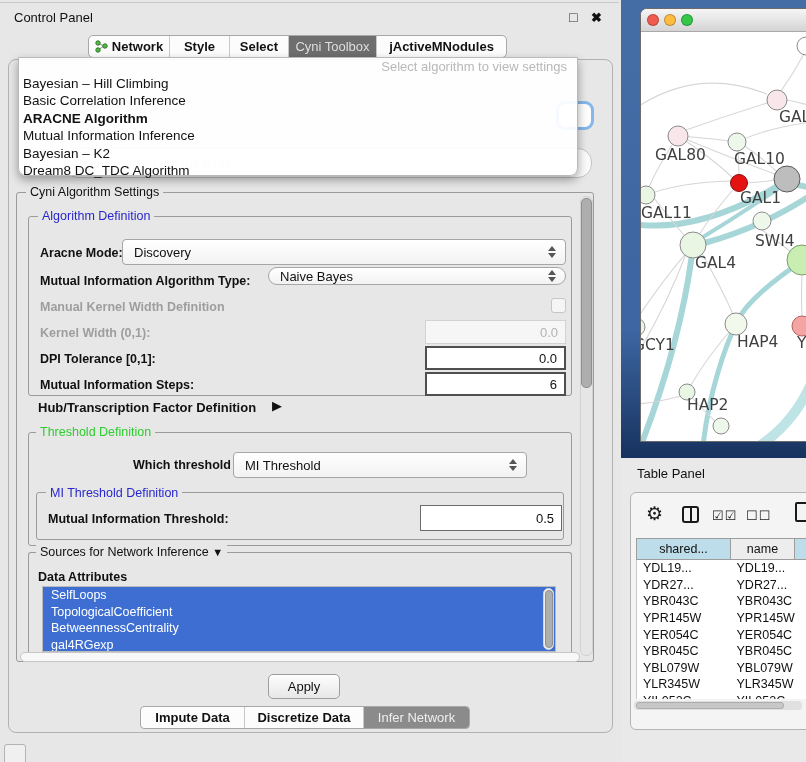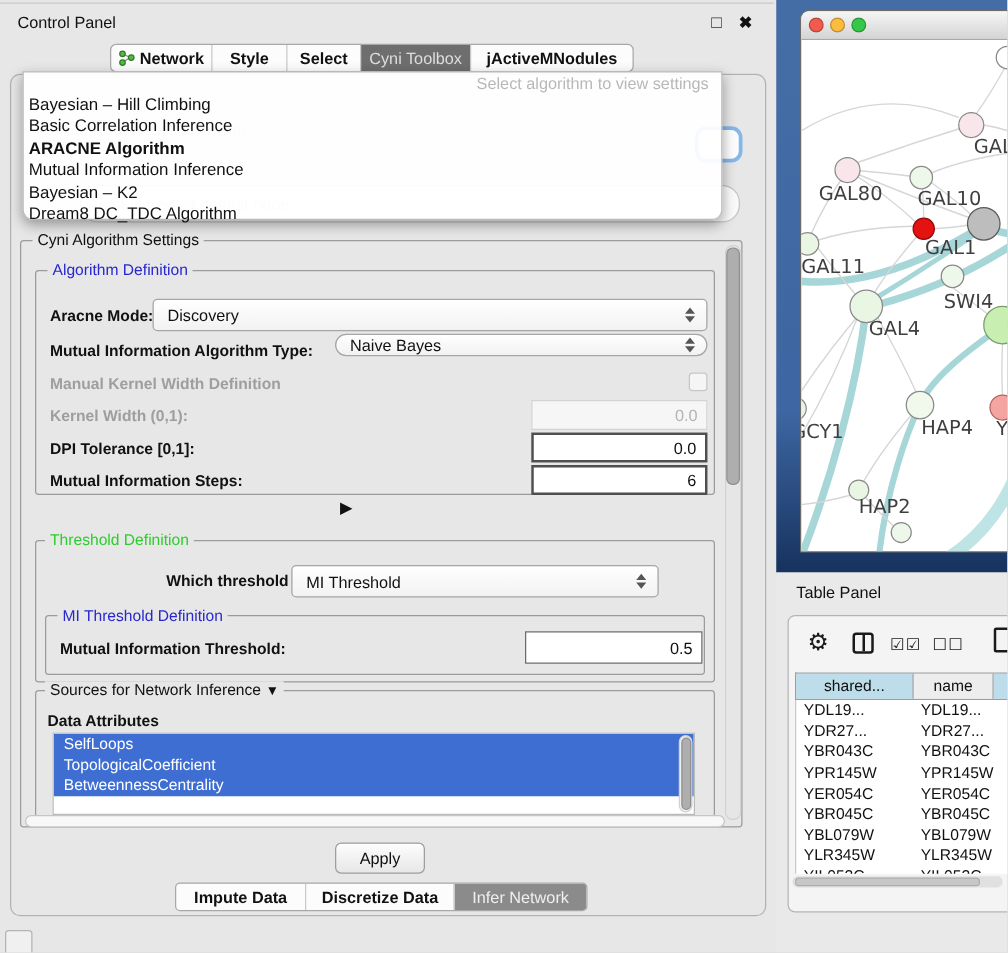--- a/index.html
+++ b/index.html
@@ -140,20 +140,21 @@
   <div class="abs lbl" style="left:40px;top:352px;">DPI Tolerance [0,1]:</div>
   <div class="abs input strong" style="left:425px;top:346px;width:141px;height:24px;">
     <span>0.0</span>
   </div>
 
   <div class="abs lbl" style="left:40px;top:378px;">Mutual Information Steps:</div>
   <div class="abs input strong" style="left:425px;top:372px;width:141px;height:24px;">
     <span>6</span>
   </div>
 
+  <div class="abs lbl" style="left:38px;top:400px;font-size:13px;">Hub/Transcription Factor Definition</div>
   <div class="abs" style="left:272px;top:398px;font-size:13px;">▶</div>
 
   <div class="abs fieldset" style="left:28px;top:432px;width:544px;height:114px;box-sizing:border-box;"></div>
   <div class="abs legend green" style="left:36px;top:425px;">Threshold Definition</div>
 
   <div class="abs lbl" style="left:85px;top:458px;margin-left:48px;">Which threshold to use:</div>
   <div class="abs combo" style="left:233px;top:452px;width:294px;height:26px;">
     <span>MI Threshold</span>
     <span class="spin">
         <i class="up"></i>
@@ -173,20 +174,21 @@
     <span>Sources for Network Inference</span>
     <span style="font-size:11px;">▼</span>
   </div>
   <div class="abs lbl" style="left:38px;top:570px;">Data Attributes</div>
 
   <div class="abs" style="left:42px;top:586px;width:514px;height:66px;background:#fff;border:1px solid #bbb;
               overflow:hidden;box-sizing:border-box;">
     <div class="attr">SelfLoops</div>
     <div class="attr">TopologicalCoefficient</div>
     <div class="attr">BetweennessCentrality</div>
+    <div class="attr">gal4RGexp</div>
   </div>
   <div class="abs sbtrack" style="left:543px;top:588px;width:11px;height:62px;background:#f0f0f0;"></div>
   <div class="abs sbthumb" style="left:544.5px;top:590px;width:8px;height:58px;"></div>
 
   <div class="abs" style="left:20px;top:652px;width:560px;height:10px;border:1px solid #c6c6c6;border-radius:5px;
               background:#f8f8f8;box-sizing:border-box;"></div>
 
   <div class="abs btn" style="left:268px;top:674px;width:70px;height:23px;">
     <span>Apply</span>
   </div>

